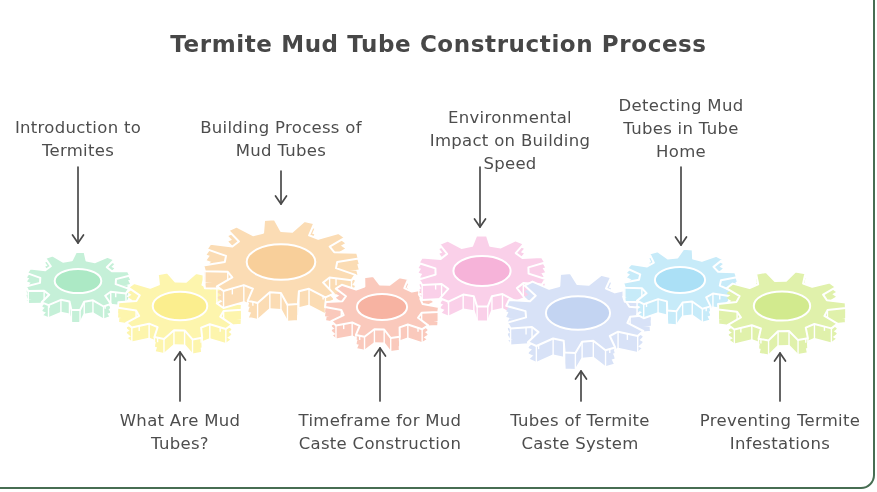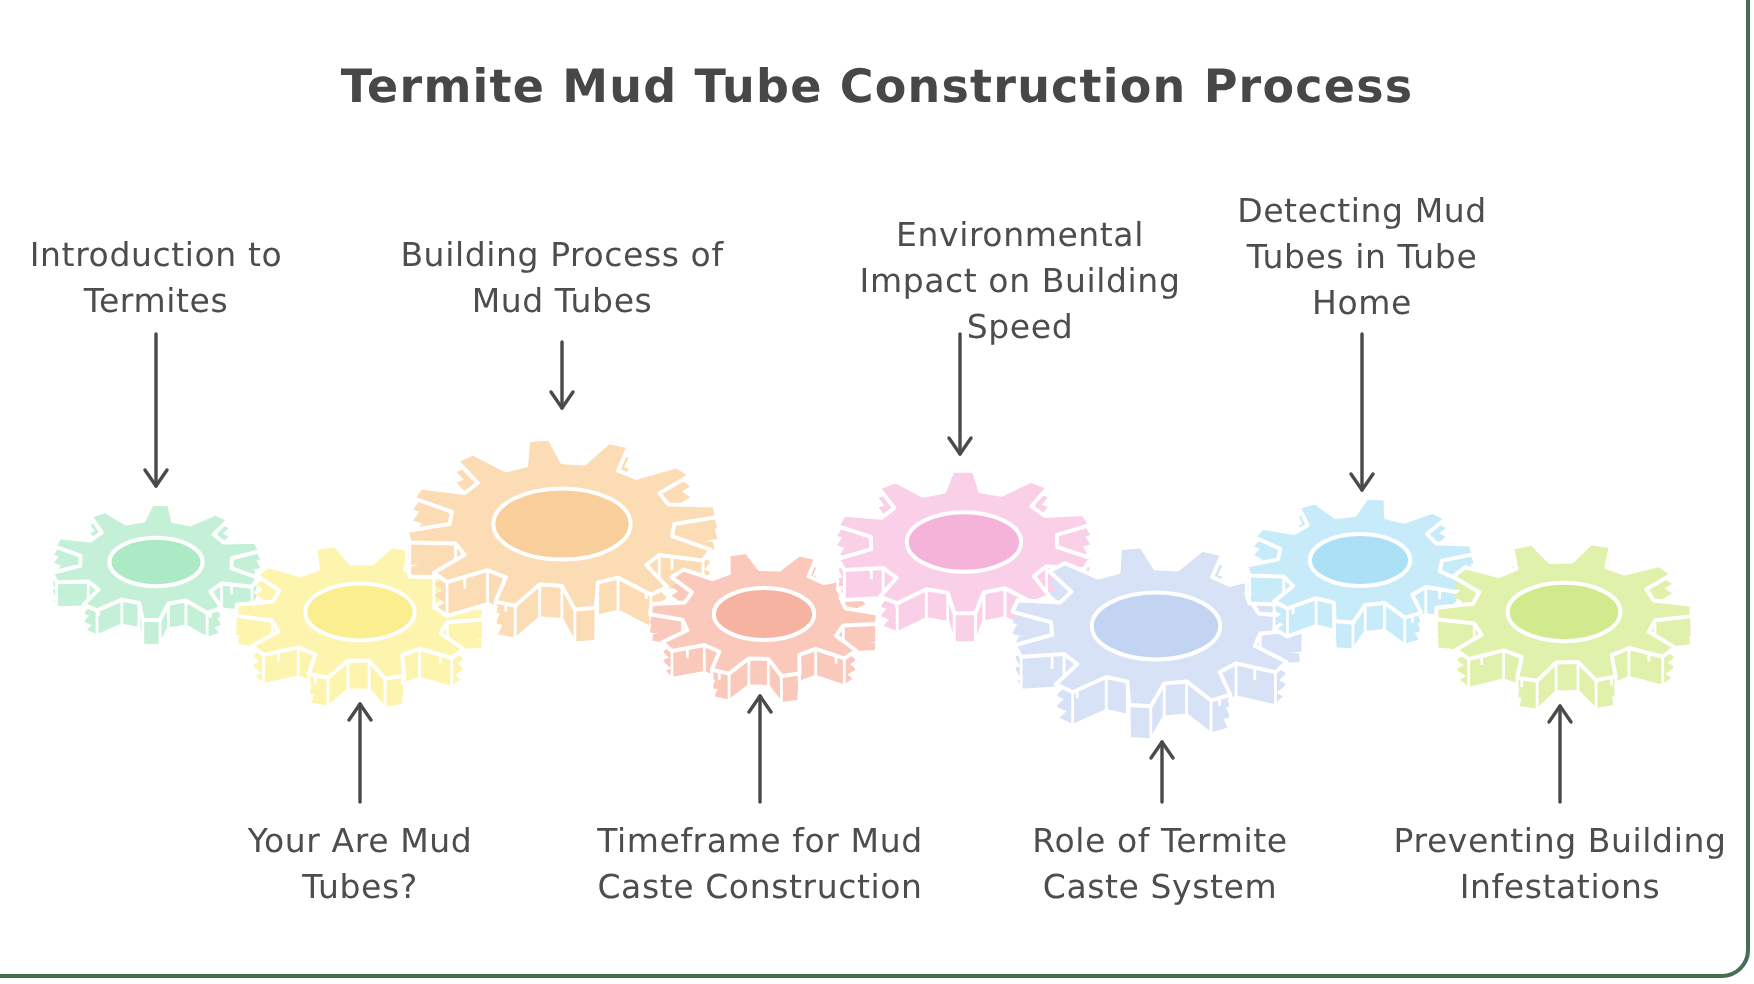--- a/index.html
+++ b/index.html
@@ -274,32 +274,32 @@
         <path d="M675.5 237L681 245L686.5 237"></path>
       </g>
       <g stroke="#4a4a4a" stroke-width="1.7" fill="none" stroke-linecap="round" stroke-linejoin="round">
         <line x1="780" y1="401" x2="780" y2="353"></line>
         <path d="M774.5 361L780 353L785.5 361"></path>
       </g>
     </svg>
   <div id="label-layer">
       <div class="step-label" style="left: 78px; top: 116px;">Introduction to
 Termites</div>
-      <div class="step-label" style="left: 180px; top: 409px;">Your Are Mud
+      <div class="step-label" style="left: 180px; top: 409px;">What Are Mud
 Tubes?</div>
       <div class="step-label" style="left: 281px; top: 116px;">Building Process of
 Mud Tubes</div>
       <div class="step-label" style="left: 380px; top: 409px;">Timeframe for Mud
 Caste Construction</div>
       <div class="step-label" style="left: 480px; top: 106px; margin-left: 30px;">Environmental
 Impact on Building
 Speed</div>
-      <div class="step-label" style="left: 580px; top: 409px;">Role of Termite
+      <div class="step-label" style="left: 580px; top: 409px;">Tubes of Termite
 Caste System</div>
       <div class="step-label" style="left: 681px; top: 94px;">Detecting Mud
 Tubes in Tube
 Home</div>
-      <div class="step-label" style="left: 780px; top: 409px;">Preventing Building
+      <div class="step-label" style="left: 780px; top: 409px;">Preventing Termite
 Infestations</div>
     </div>
   <h1 class="title">Termite Mud Tube Construction Process</h1>
   <div class="frame"></div>
 </div>
 
 </body></html>

